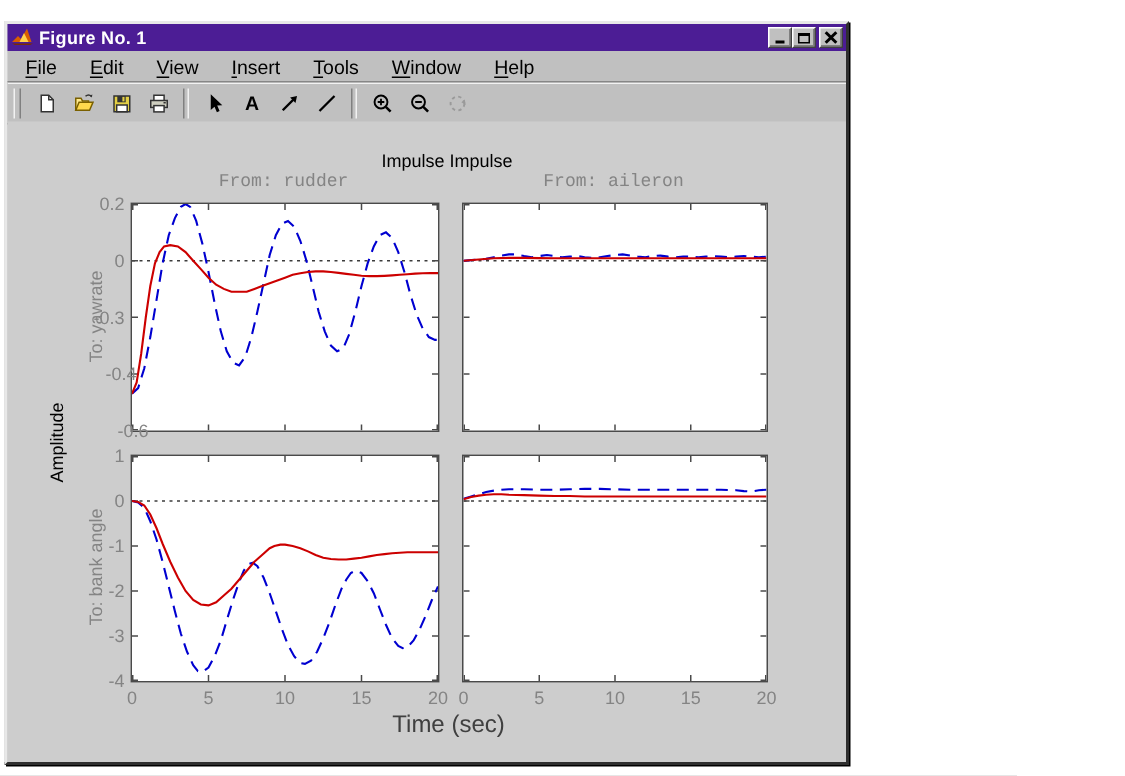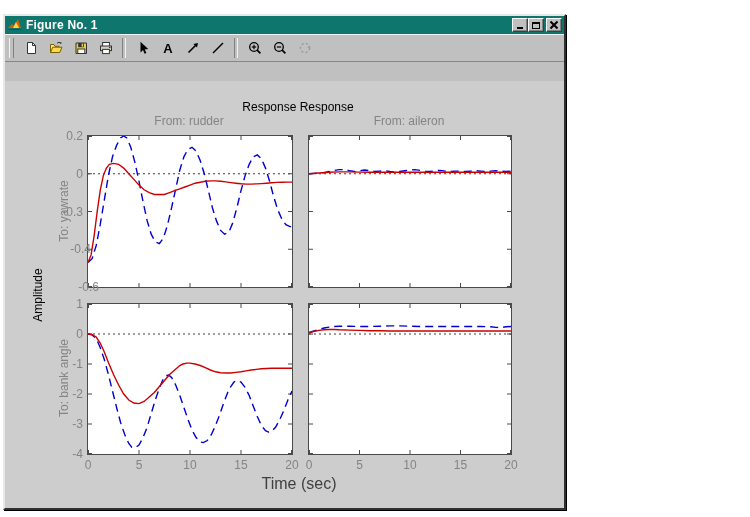--- a/index.html
+++ b/index.html
@@ -9,21 +9,21 @@
     -webkit-font-smoothing:none;
   }
   .window{
     position:absolute;left:3px;top:14px;width:559px;height:492px;
     background:#c0c0c0;
     border:2px solid;border-color:#e8e8e8 #2f2f2f #2f2f2f #e8e8e8;
     box-shadow:1px 1px 0 #000;
   }
   
   .titlebar{
-    height:18px;background:#0f766e;display:flex;align-items:center;
+    height:18px;background:#4c1d95;display:flex;align-items:center;
     padding:0 2px;color:#fff;
   }
   .titlebar .app-icon{width:16px;height:14px;margin-right:3px;flex:0 0 auto;}
   .titlebar .title{
     flex:1;font-size:12px;font-weight:bold;letter-spacing:0.2px;
     white-space:nowrap;overflow:hidden;
   }
   .winbtns{display:flex;gap:0;}
   .winbtn{
     width:16px;height:14px;background:#c0c0c0;border:1px solid;
@@ -69,21 +69,21 @@
   }
   .plot{
     position:absolute;background:#ffffff;border:1px solid #4a4a4a;
   }
   #plot-tl{left:82px;top:54px;width:204px;height:151px;}
   #plot-tr{left:303px;top:54px;width:202px;height:151px;}
   #plot-bl{left:82px;top:222px;width:204px;height:150px;}
   #plot-br{left:303px;top:222px;width:202px;height:150px;}
   .fig-text{position:absolute;white-space:nowrap;}
   .fig-title{font-size:12px;color:#000;transform:translateX(-50%);}
-  .col-title{font-size:12px;color:#848484;transform:translateX(-50%);}
+  .col-title{font-size:12px;color:#848484;transform:translateX(-50%);font-family:Liberation Mono, monospace;}
   .row-label{font-size:12px;color:#848484;transform:translate(-50%,-50%) rotate(-90deg);}
   .amp-label{font-size:12px;color:#000;transform:translate(-50%,-50%) rotate(-90deg);}
   .time-label{font-size:16px;color:#404040;transform:translateX(-50%);}
   .tick-label{position:absolute;font-size:12px;color:#848484;white-space:nowrap;text-align:right;}
   .tick-label.y{transform:translate(-100%,-50%);}
   .tick-label.x{transform:translateX(-50%);}
 </style>
 </head>
 <body>
 
@@ -104,20 +104,29 @@
         </button>
       <button class="winbtn">
           <span class="glyph-max"></span>
         </button>
       <button class="winbtn close">
           <span class="glyph-x"></span>
         </button>
     </span>
   </div>
 
+  <div class="menubar" id="menubar">
+      <span class="menu-item"><u>F</u>ile</span>
+      <span class="menu-item"><u>E</u>dit</span>
+      <span class="menu-item"><u>V</u>iew</span>
+      <span class="menu-item"><u>I</u>nsert</span>
+      <span class="menu-item"><u>T</u>ools</span>
+      <span class="menu-item"><u>W</u>indow</span>
+      <span class="menu-item"><u>H</u>elp</span>
+    </div>
 
   <div class="toolbar" id="toolbar">
     <span class="gripper"></span>
   <button class="tb-btn">
         <svg width="16" height="16" viewBox="0 0 16 16">
           <path d="M4.5 2.5h5l3 3v8h-8z" fill="#fff" stroke="#333"></path>
           <path d="M9.5 2.5v3h3" fill="none" stroke="#333"></path>
         </svg>
       </button>
       <button class="tb-btn">
@@ -184,21 +193,21 @@
       </button>
       <button class="tb-btn">
         <svg width="16" height="16" viewBox="0 0 16 16">
           <circle cx="8" cy="8" r="4.6" fill="none" stroke="#9a9a9a" stroke-width="1.3" stroke-dasharray="2.2,2.2"></circle>
           <polygon points="12.8,5.4 13.4,9 10.6,7.2" fill="#9a9a9a"></polygon>
         </svg>
       </button>
     </div>
 
   <div class="canvas" id="fig-canvas">
-    <div class="fig-text fig-title" style="left:293px;top:19px;">Response Response</div>
+    <div class="fig-text fig-title" style="left:293px;top:19px;">Impulse Impulse</div>
     <div class="fig-text col-title" style="left:184px;top:33px;">From: rudder</div>
     <div class="fig-text col-title" style="left:404px;top:33px;text-align:right;">From: aileron</div>
     <div class="fig-text row-label" style="left:59px;top:130px;">To: yawrate</div>
     <div class="fig-text row-label" style="left:59px;top:297px;">To: bank angle</div>
     <div class="fig-text amp-label" style="left:33px;top:214px;">Amplitude</div>
     <div class="fig-text time-label" style="left:294px;top:394px;">Time (sec)</div>
 
     <div class="plot" id="plot-tl"><svg width="204" height="151">
           <line x1="0" y1="37.75" x2="204" y2="37.75" stroke="#3c3c3c" stroke-width="1" stroke-dasharray="2,3"></line>
           <line x1="0.5" y1="0" x2="0.5" y2="4" stroke="#4a4a4a" stroke-width="1"></line>

